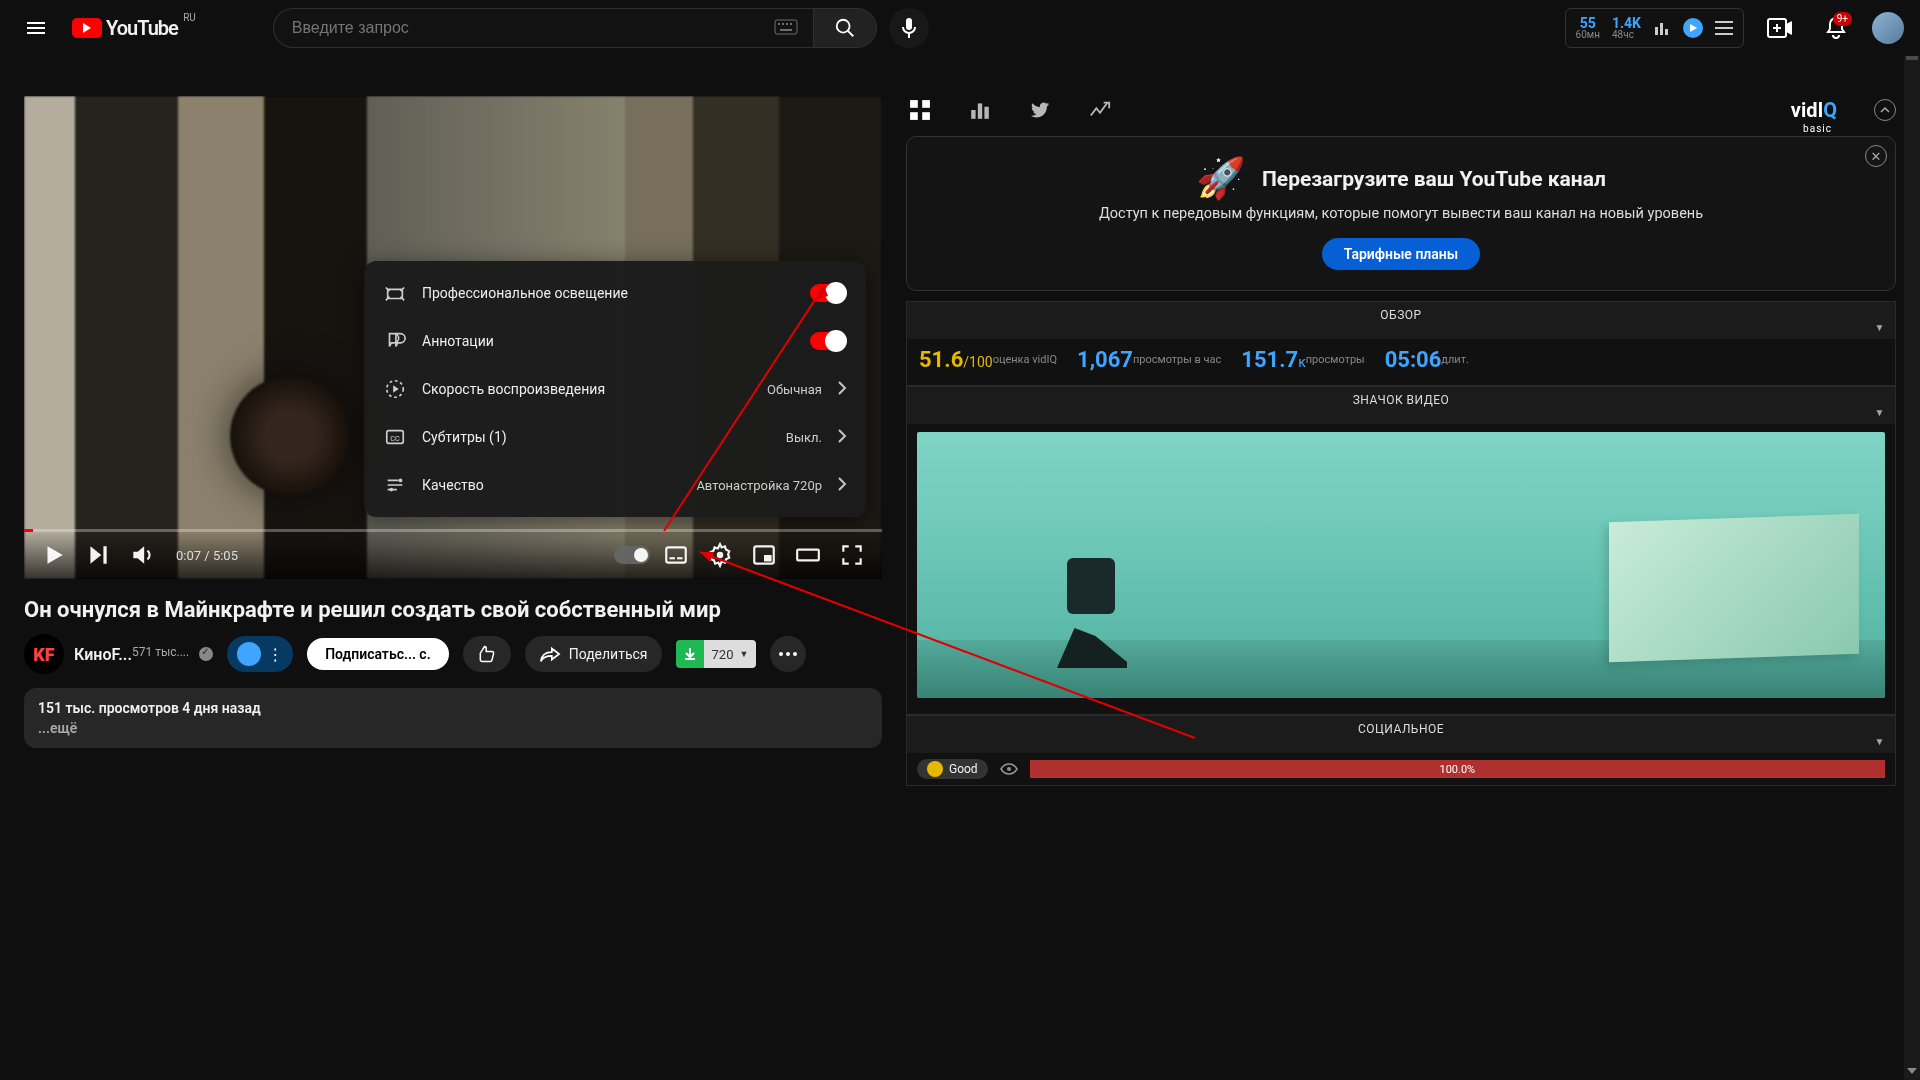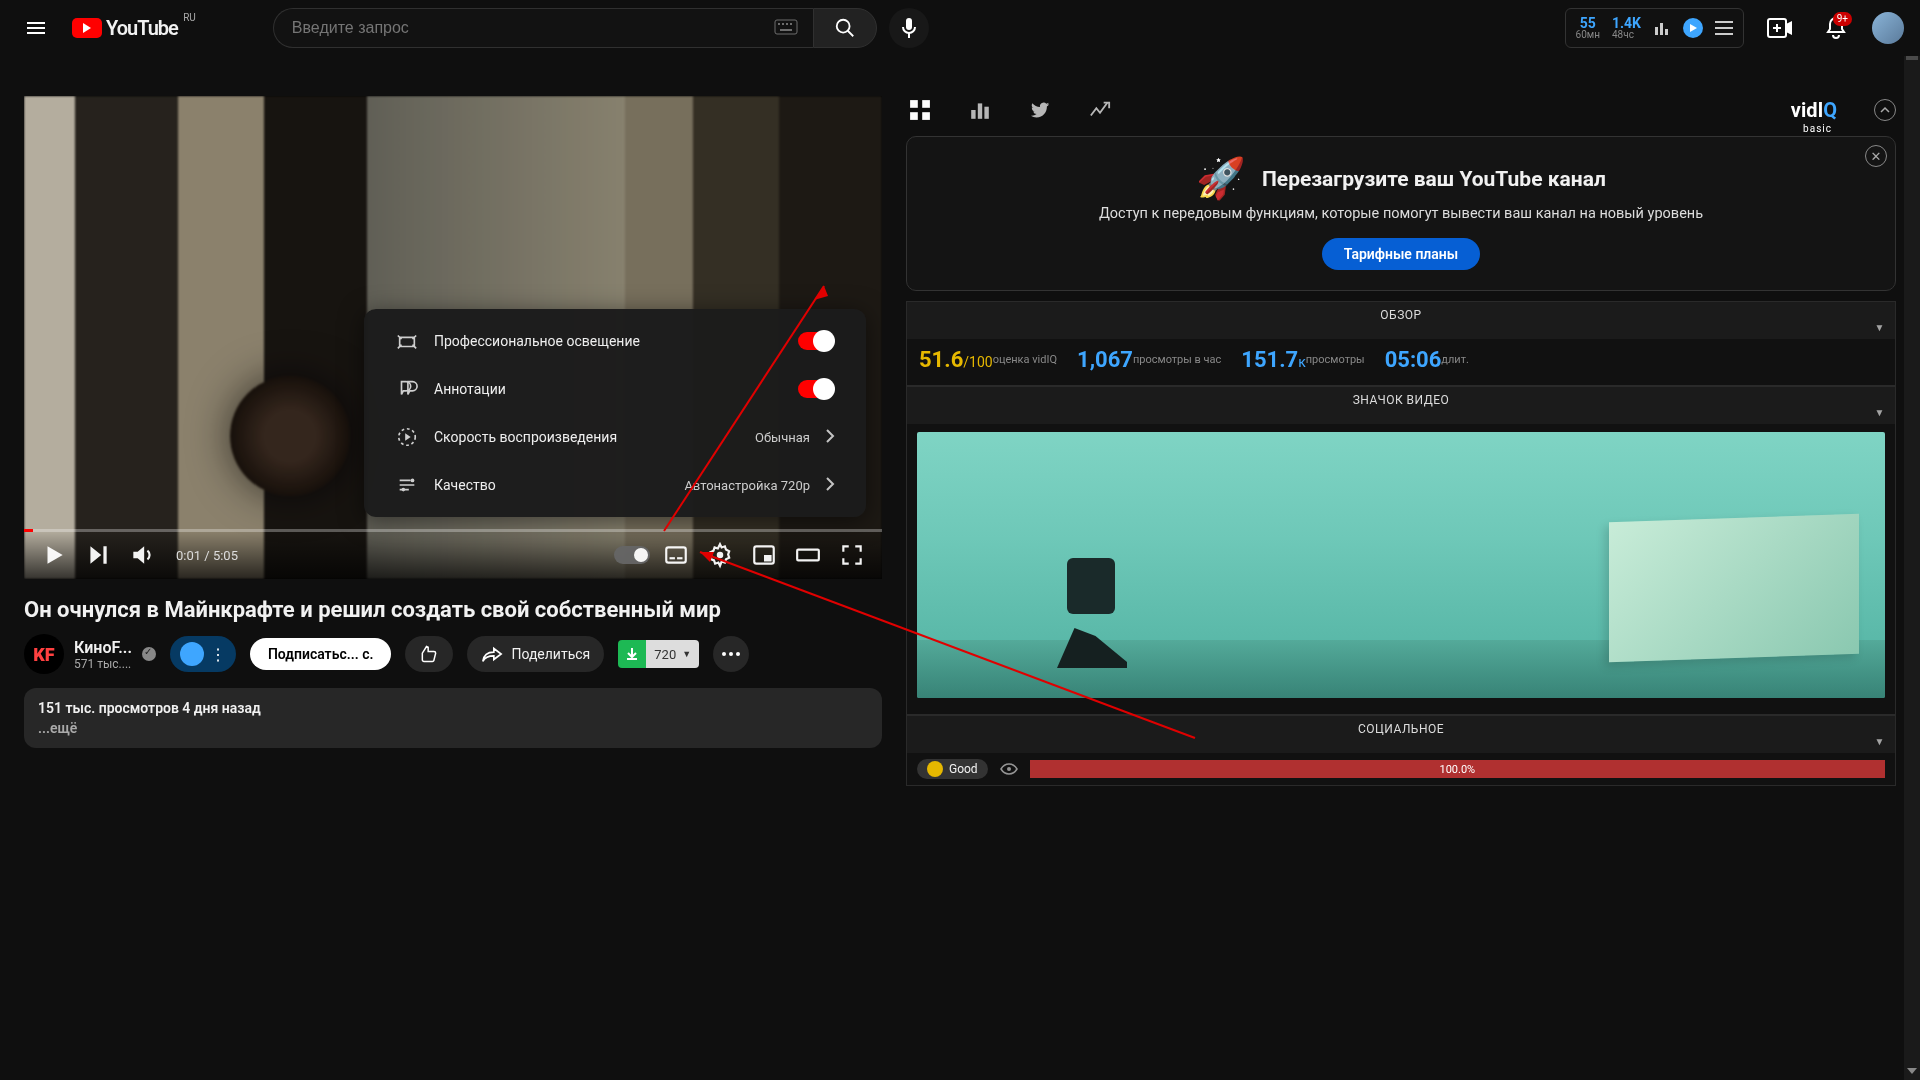--- a/index.html
+++ b/index.html
@@ -65,37 +65,37 @@
   .ctl svg{width:26px;height:26px;fill:#fff;}
   .time{color:#ddd;font-size:13px;margin-left:8px;}
   .ctl-spacer{flex:1;}
   .autoplay-pill{width:36px;height:18px;background:#666;border-radius:10px;position:relative;}
   .autoplay-pill::after{content:"";position:absolute;right:2px;top:2px;width:14px;height:14px;border-radius:50%;background:#000;}
   .autoplay-pill.on::after{background:#fff;}
   .autoplay-pill .playtri{position:absolute;right:5px;top:5px;border-left:6px solid #fff;border-top:4px solid transparent;border-bottom:4px solid transparent;display:none;}
   .autoplay-pill.on .playtri{display:block;border-left-color:#000;}
 
   
-  .settings-menu{position:absolute;right:16px;bottom:62px;width:502px;background:rgba(28,28,28,.98);border-radius:12px;padding:8px 12px;
+  .settings-menu{position:absolute;right:16px;bottom:62px;width:502px;background:rgba(28,28,28,.98);border-radius:12px;padding:8px 0;
     box-shadow:0 4px 24px rgba(0,0,0,.5);}
   .srow{display:flex;align-items:center;height:48px;padding:0 20px;color:#eee;font-size:14px;gap:16px;}
   .srow .lab{flex:1;}
   .srow .val{color:#ccc;font-size:13px;}
   .srow .chev{opacity:.8;}
   .toggle{width:36px;height:18px;background:var(--red);border-radius:10px;position:relative;}
   .toggle::after{content:"";position:absolute;right:-1px;top:-2px;width:22px;height:22px;border-radius:50%;background:#fff;}
   .sicon{width:22px;height:22px;display:flex;align-items:center;justify-content:center;opacity:.85;}
   .sicon svg{width:22px;height:22px;fill:none;stroke:#eee;stroke-width:1.8;}
 
   
   .title{font-size:22px;font-weight:700;margin:18px 0 12px;}
   .actions{display:flex;align-items:center;gap:14px;}
   .chan{display:flex;align-items:center;gap:10px;min-width:0;}
   .chan-av{width:40px;height:40px;border-radius:50%;background:#000;color:#ff4040;font-weight:900;display:flex;align-items:center;justify-content:center;font-size:18px;}
-  .chan-meta{display:flex;flex-direction:column;min-width:0;}
+  .chan-meta{display:flex;flex-direction:row;min-width:0;}
   .chan-name{font-weight:600;font-size:16px;display:flex;align-items:center;gap:6px;max-width:95px;overflow:hidden;white-space:nowrap;text-overflow:ellipsis;}
   .verify{width:14px;height:14px;border-radius:50%;background:#888;display:inline-block;position:relative;flex:none;}
   .verify::after{content:"✓";position:absolute;left:2px;top:-1px;font-size:10px;color:#222;}
   .chan-subs{font-size:12px;color:var(--text2);max-width:80px;overflow:hidden;white-space:nowrap;text-overflow:ellipsis;}
   .ext-pill{background:#063a63;border-radius:18px;padding:6px 10px;display:flex;align-items:center;gap:6px;}
   .ext-pill .dot{width:24px;height:24px;border-radius:50%;background:#3ea6ff;}
   .ext-pill .dots{color:#fff;font-size:16px;}
   .subscribe{background:#fff;color:#000;border-radius:18px;padding:8px 18px;font-weight:600;font-size:14px;display:flex;align-items:center;gap:6px;}
   .chip{height:36px;border-radius:18px;background:var(--chip);display:flex;align-items:center;padding:0 14px;gap:8px;font-size:14px;}
   .dl-chip{display:flex;align-items:center;border-radius:4px;overflow:hidden;height:28px;}
@@ -290,20 +290,33 @@
             </span>
             <span class="lab">Скорость воспроизведения</span>
             <span class="val">Обычная</span>
             <span class="chev"><svg width="8" height="14" viewBox="0 0 8 14">
                 <path d="M1 1l6 6-6 6" fill="none" stroke="#eee" stroke-width="2"></path>
               </svg></span>
           </div>
           <div class="srow">
             <span class="sicon">
               <svg viewBox="0 0 24 24">
+                <rect x="3" y="5" width="18" height="14" rx="2"></rect>
+                <text x="12" y="16" text-anchor="middle" font-size="8" fill="#eee" stroke="none">CC</text>
+              </svg>
+            </span>
+            <span class="lab">Субтитры (1)</span>
+            <span class="val">Выкл.</span>
+            <span class="chev"><svg width="8" height="14" viewBox="0 0 8 14">
+                <path d="M1 1l6 6-6 6" fill="none" stroke="#eee" stroke-width="2"></path>
+              </svg></span>
+          </div>
+          <div class="srow">
+            <span class="sicon">
+              <svg viewBox="0 0 24 24">
                 <path d="M4 7h12M4 12h16M4 17h10"></path>
                 <circle cx="18" cy="7" r="2" fill="#eee" stroke="none"></circle>
                 <circle cx="8" cy="17" r="2" fill="#eee" stroke="none"></circle>
               </svg>
             </span>
             <span class="lab">Качество</span>
             <span class="val">Автонастройка 720p</span>
             <span class="chev"><svg width="8" height="14" viewBox="0 0 8 14">
                 <path d="M1 1l6 6-6 6" fill="none" stroke="#eee" stroke-width="2"></path>
               </svg></span>
@@ -324,21 +337,21 @@
               <path d="M5 4l10 8-10 8zM17 4h3v16h-3z"></path>
             </svg>
           </div>
         <div class="ctl">
             <svg viewBox="0 0 24 24">
               <path d="M4 9v6h4l6 5V4L8 9z"></path>
               <path d="M17 8a5 5 0 010 8" fill="none" stroke="#fff" stroke-width="2"></path>
             </svg>
           </div>
         <div class="time">
-          <span>0:01</span> / <span>5:05</span>
+          <span>0:07</span> / <span>5:05</span>
         </div>
         <div class="ctl-spacer"></div>
         <div class="ctl">
             <div class="autoplay-pill on">
               <span class="playtri"></span>
             </div>
           </div>
         <div class="ctl">
             <svg viewBox="0 0 24 24">
               <rect x="3" y="5" width="18" height="14" rx="2" fill="none" stroke="#fff" stroke-width="2"></rect>

